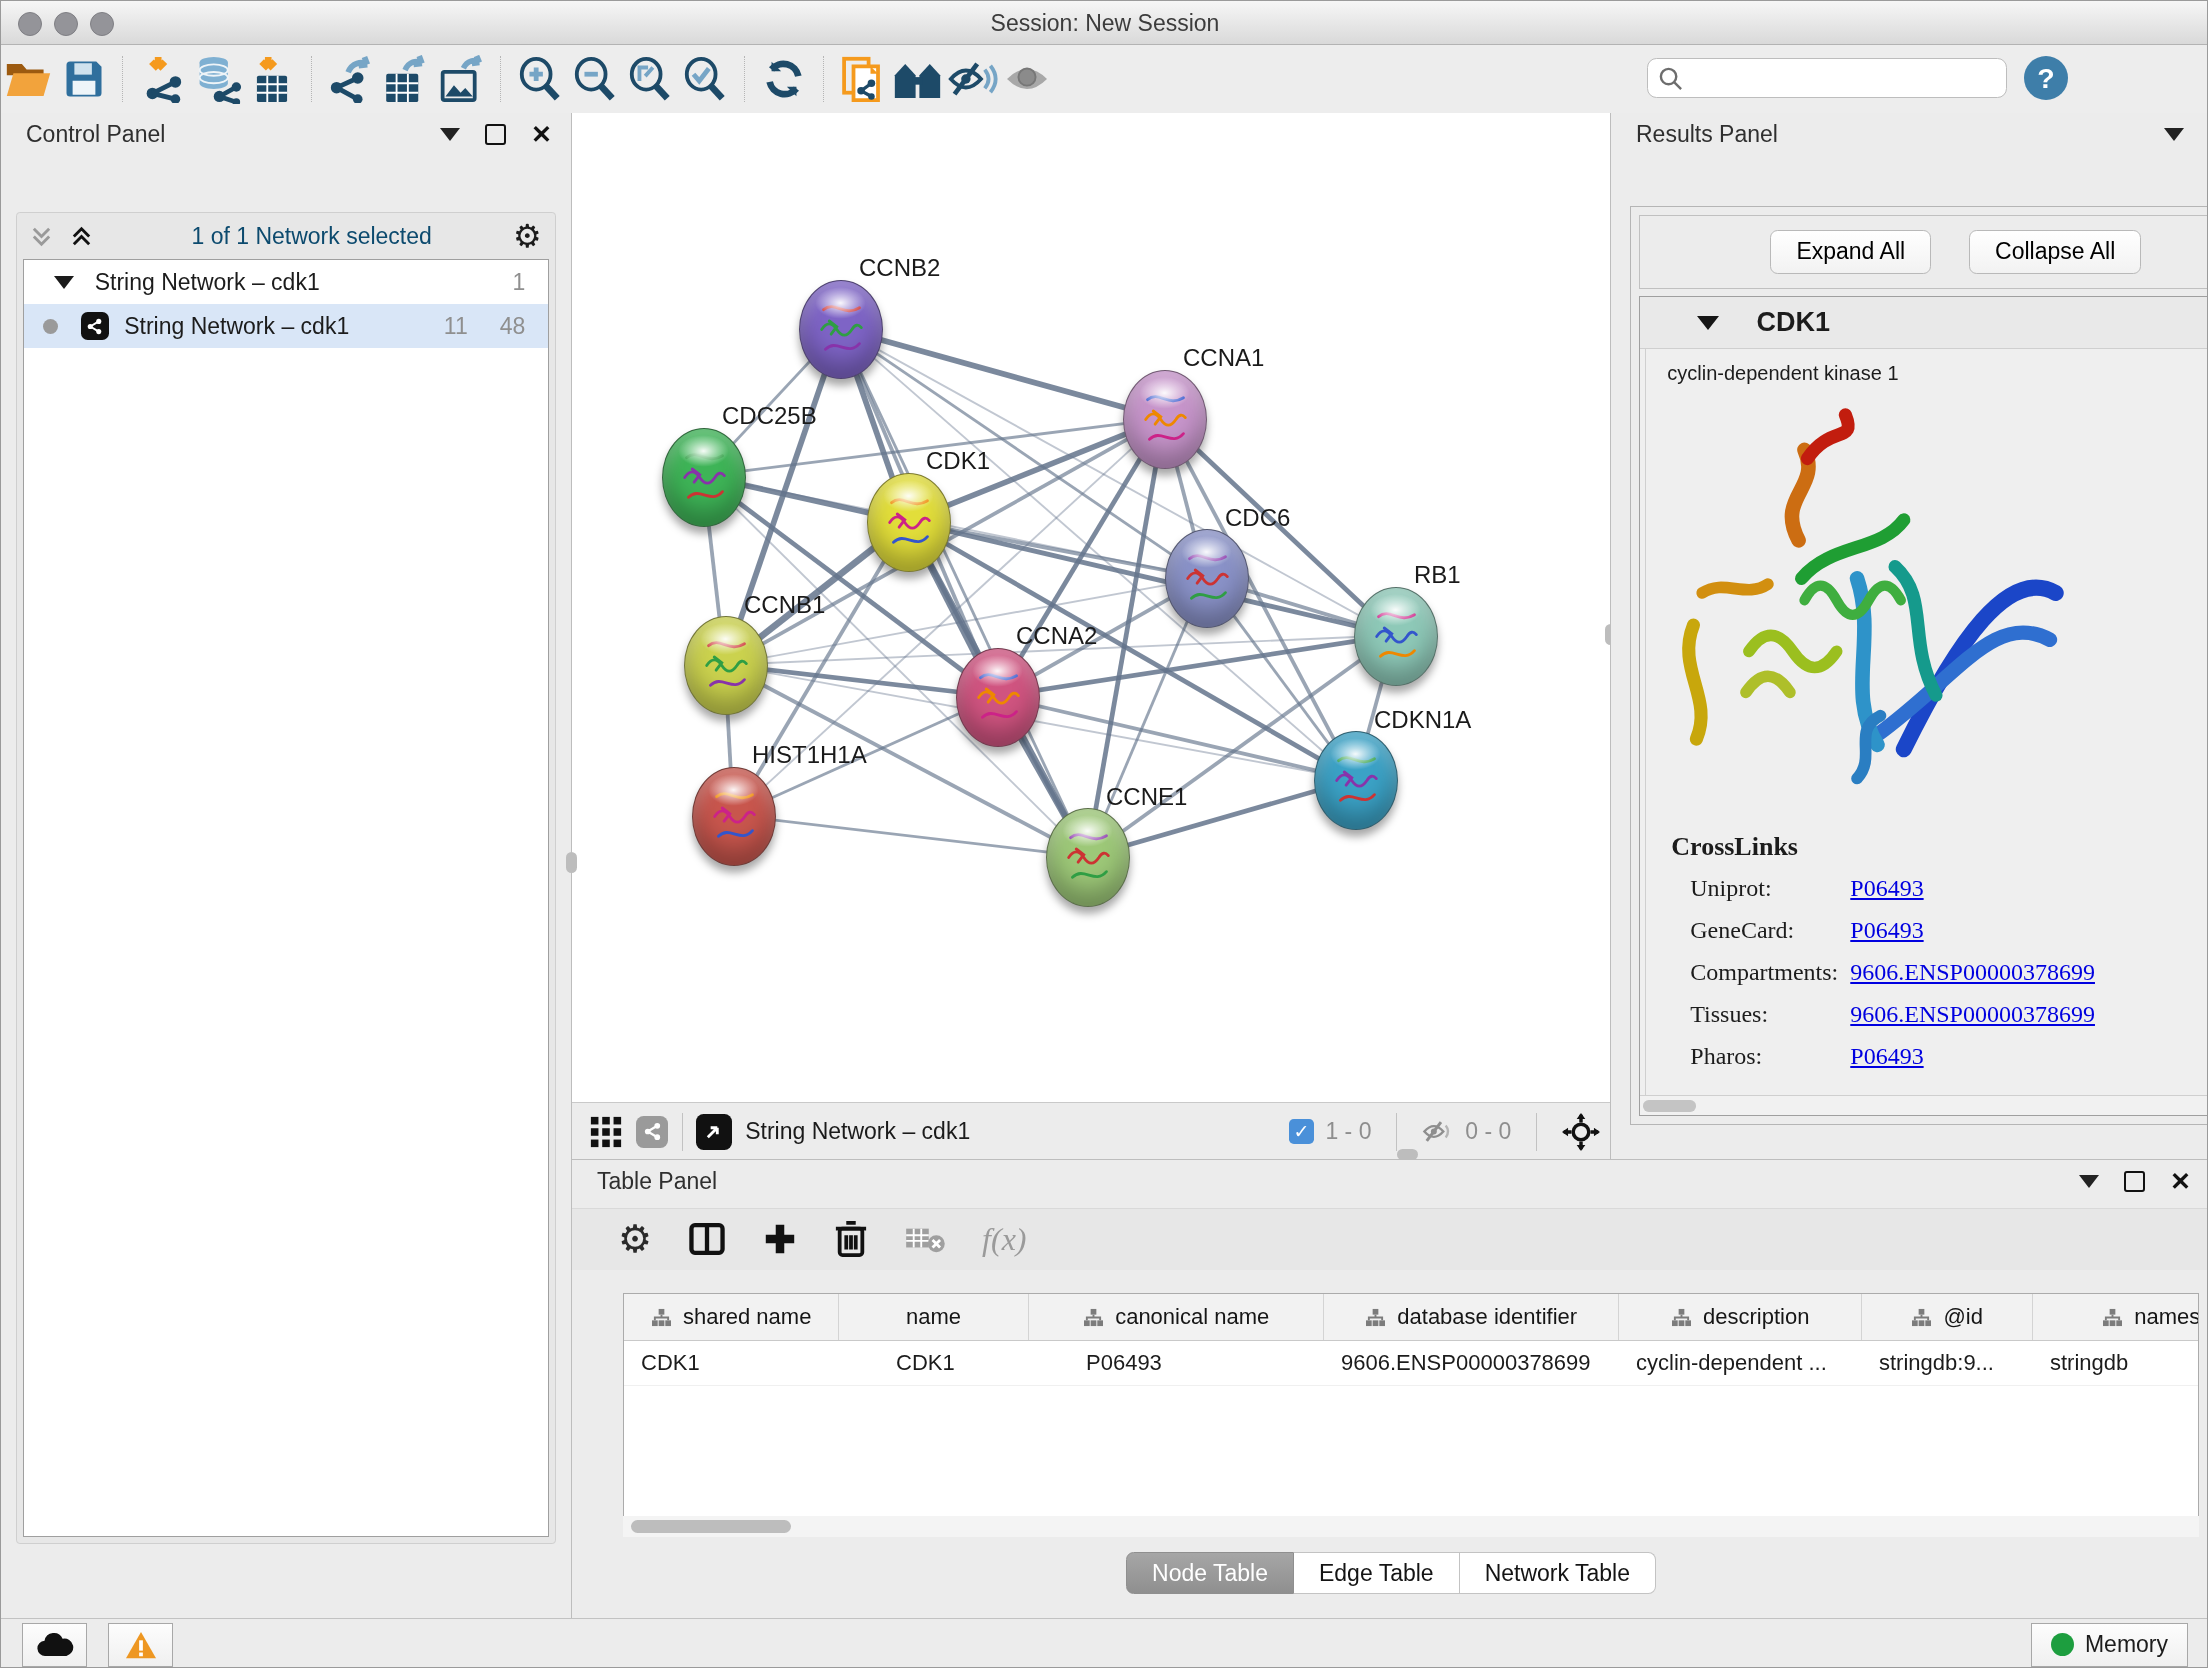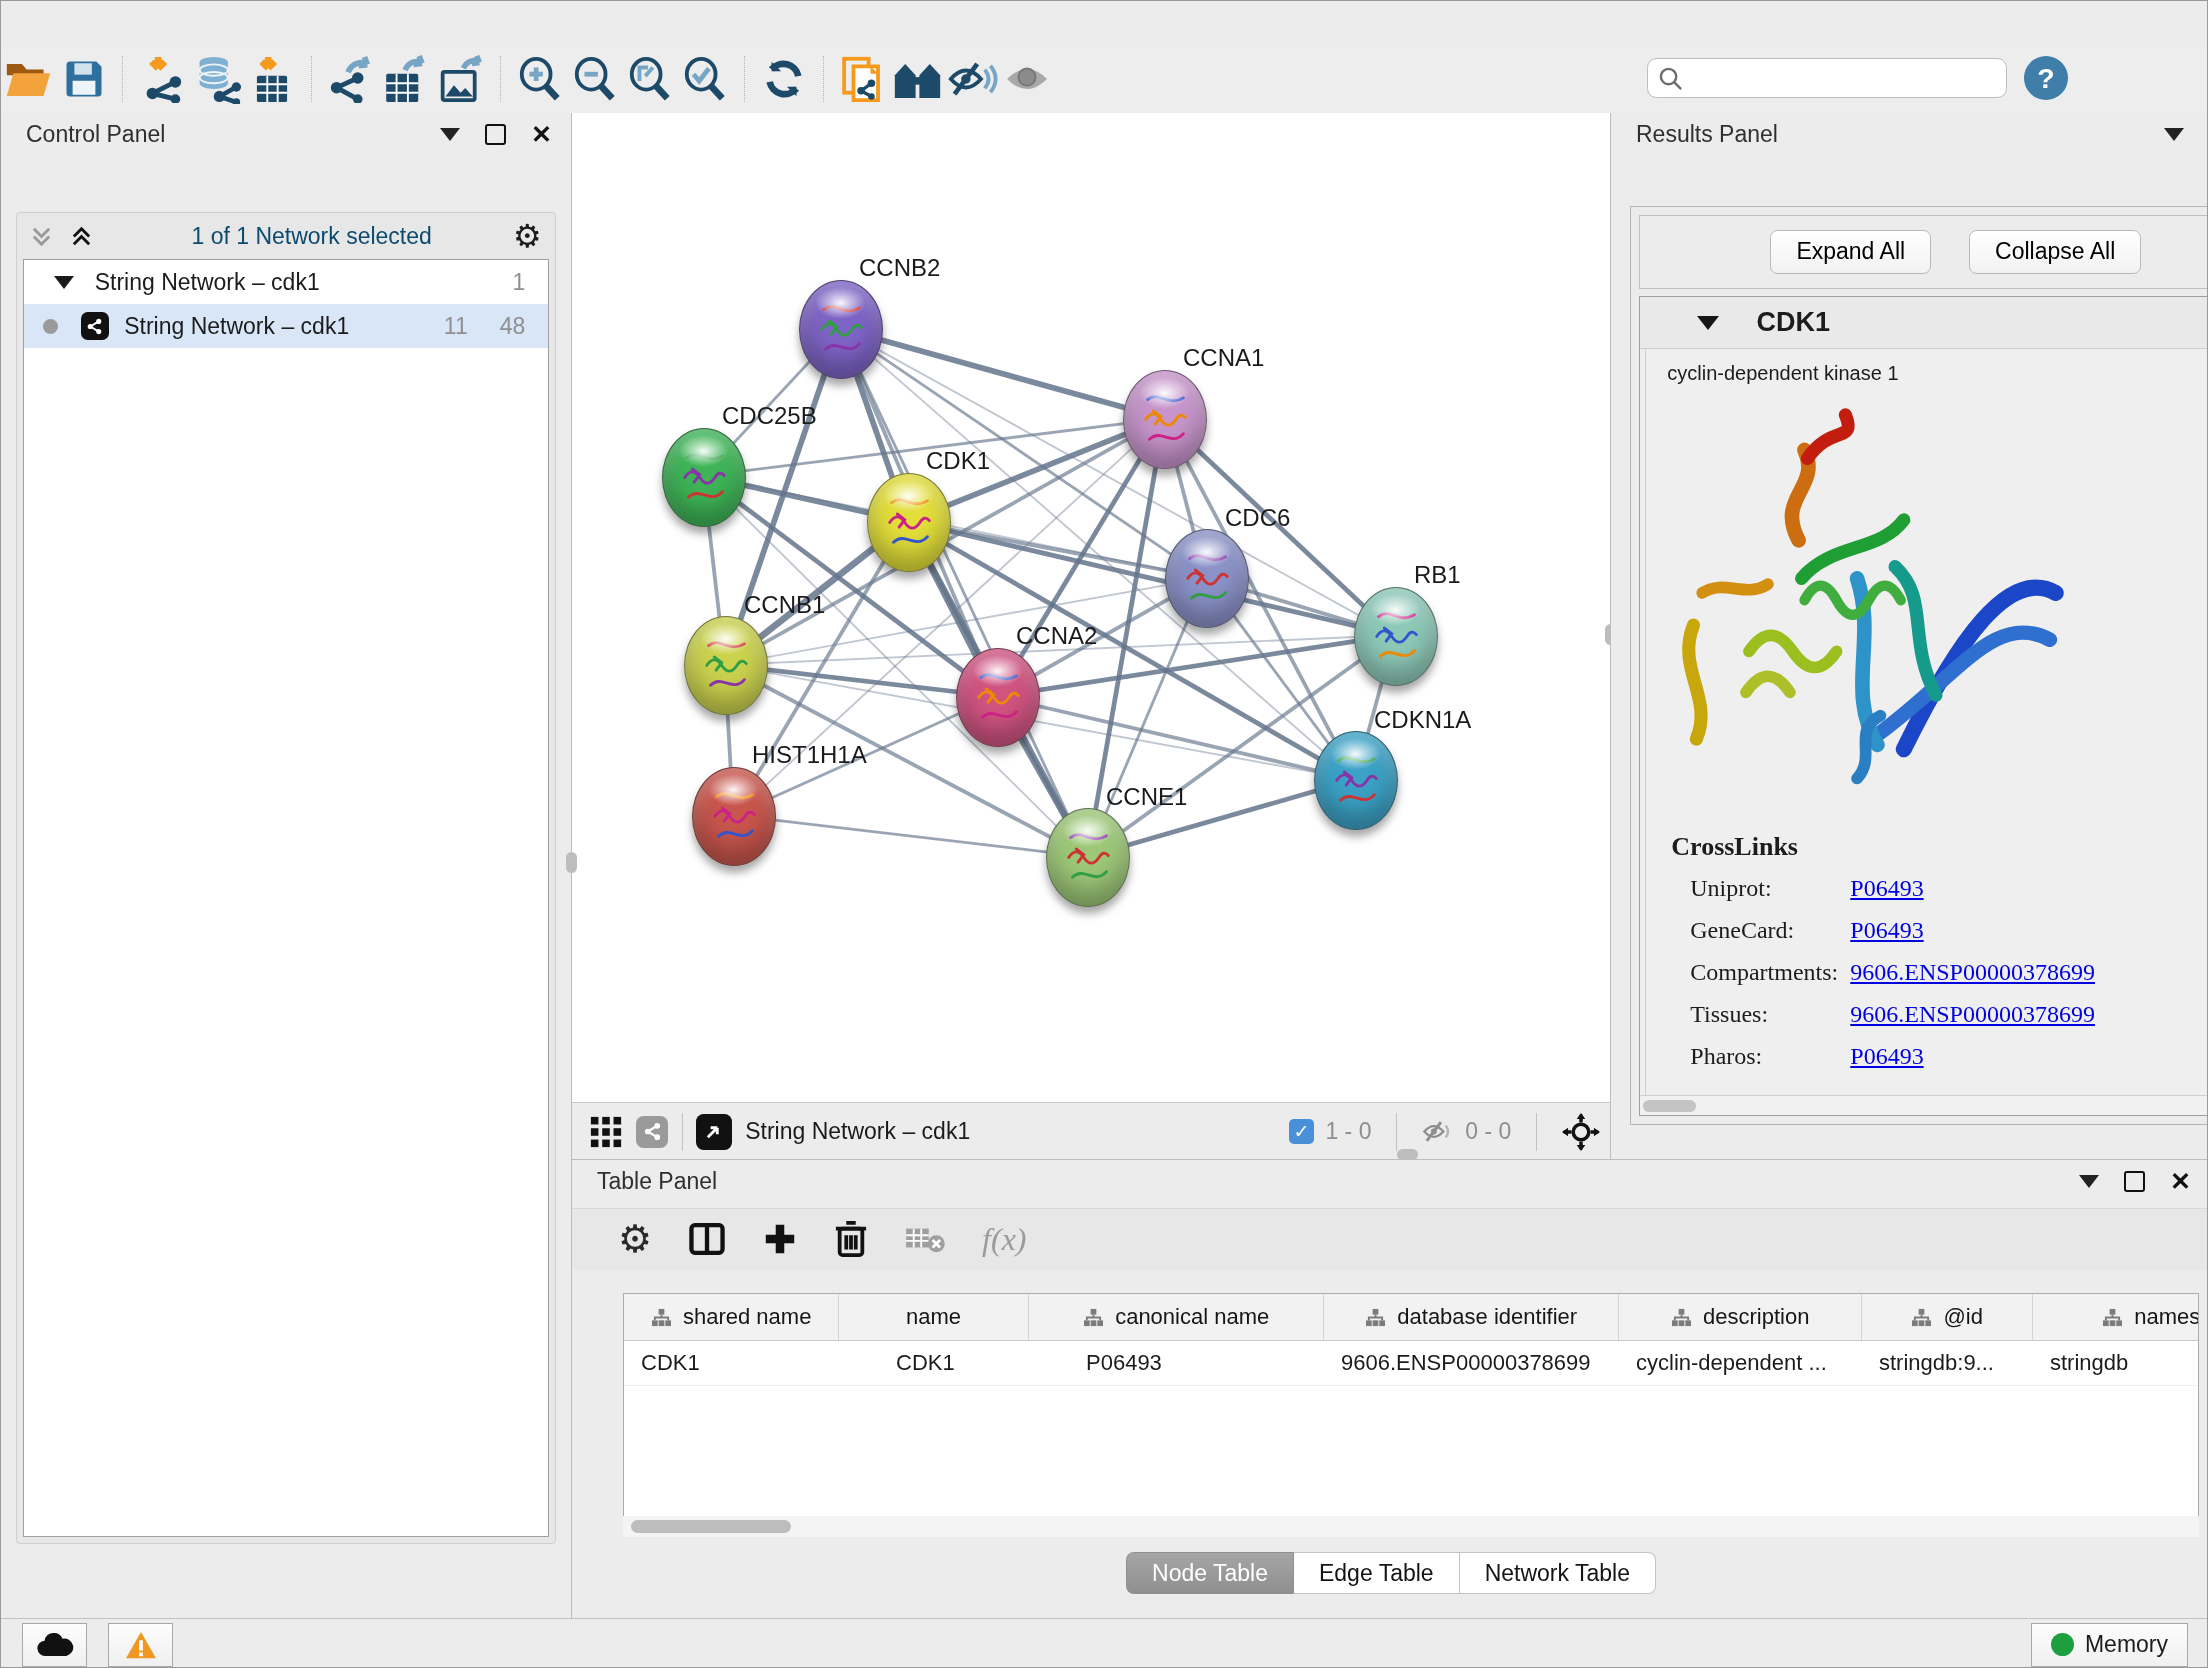--- a/index.html
+++ b/index.html
@@ -131,20 +131,26 @@
   .mem-btn{margin-left:auto;margin-right:21px;height:42px;background:linear-gradient(#fdfdfd,#f0f0f0);
     border:1px solid #a8a8a8;display:flex;align-items:center;gap:11.4px;padding:0 19px;font-size:23px;}
   .greendot{width:23px;height:23px;border-radius:50%;background:#1d9e3f;}
   .chev{display:flex;flex-direction:column;margin-right:17px;}
 </style>
 </head>
 <body>
 
 <div id="app">
 
+  <div class="titlebar">
+    <div class="traffic t1"></div>
+    <div class="traffic t2"></div>
+    <div class="traffic t3"></div>
+    <div class="win-title">Session: New Session</div>
+  </div>
 
   <div class="toolbar">
     <div class="tbtn">
       <svg width="49" height="42" viewBox="0 0 52 44">
         <path d="M3 6h16l5 6h18v6H3z" fill="#9c5a10"></path>
         <path d="M3 40 L10 16 H49 L42 40 Z" fill="#f2a33c"></path>
       </svg>
     </div>
     <div class="tbtn">
       <svg width="42" height="42" viewBox="0 0 48 48">

